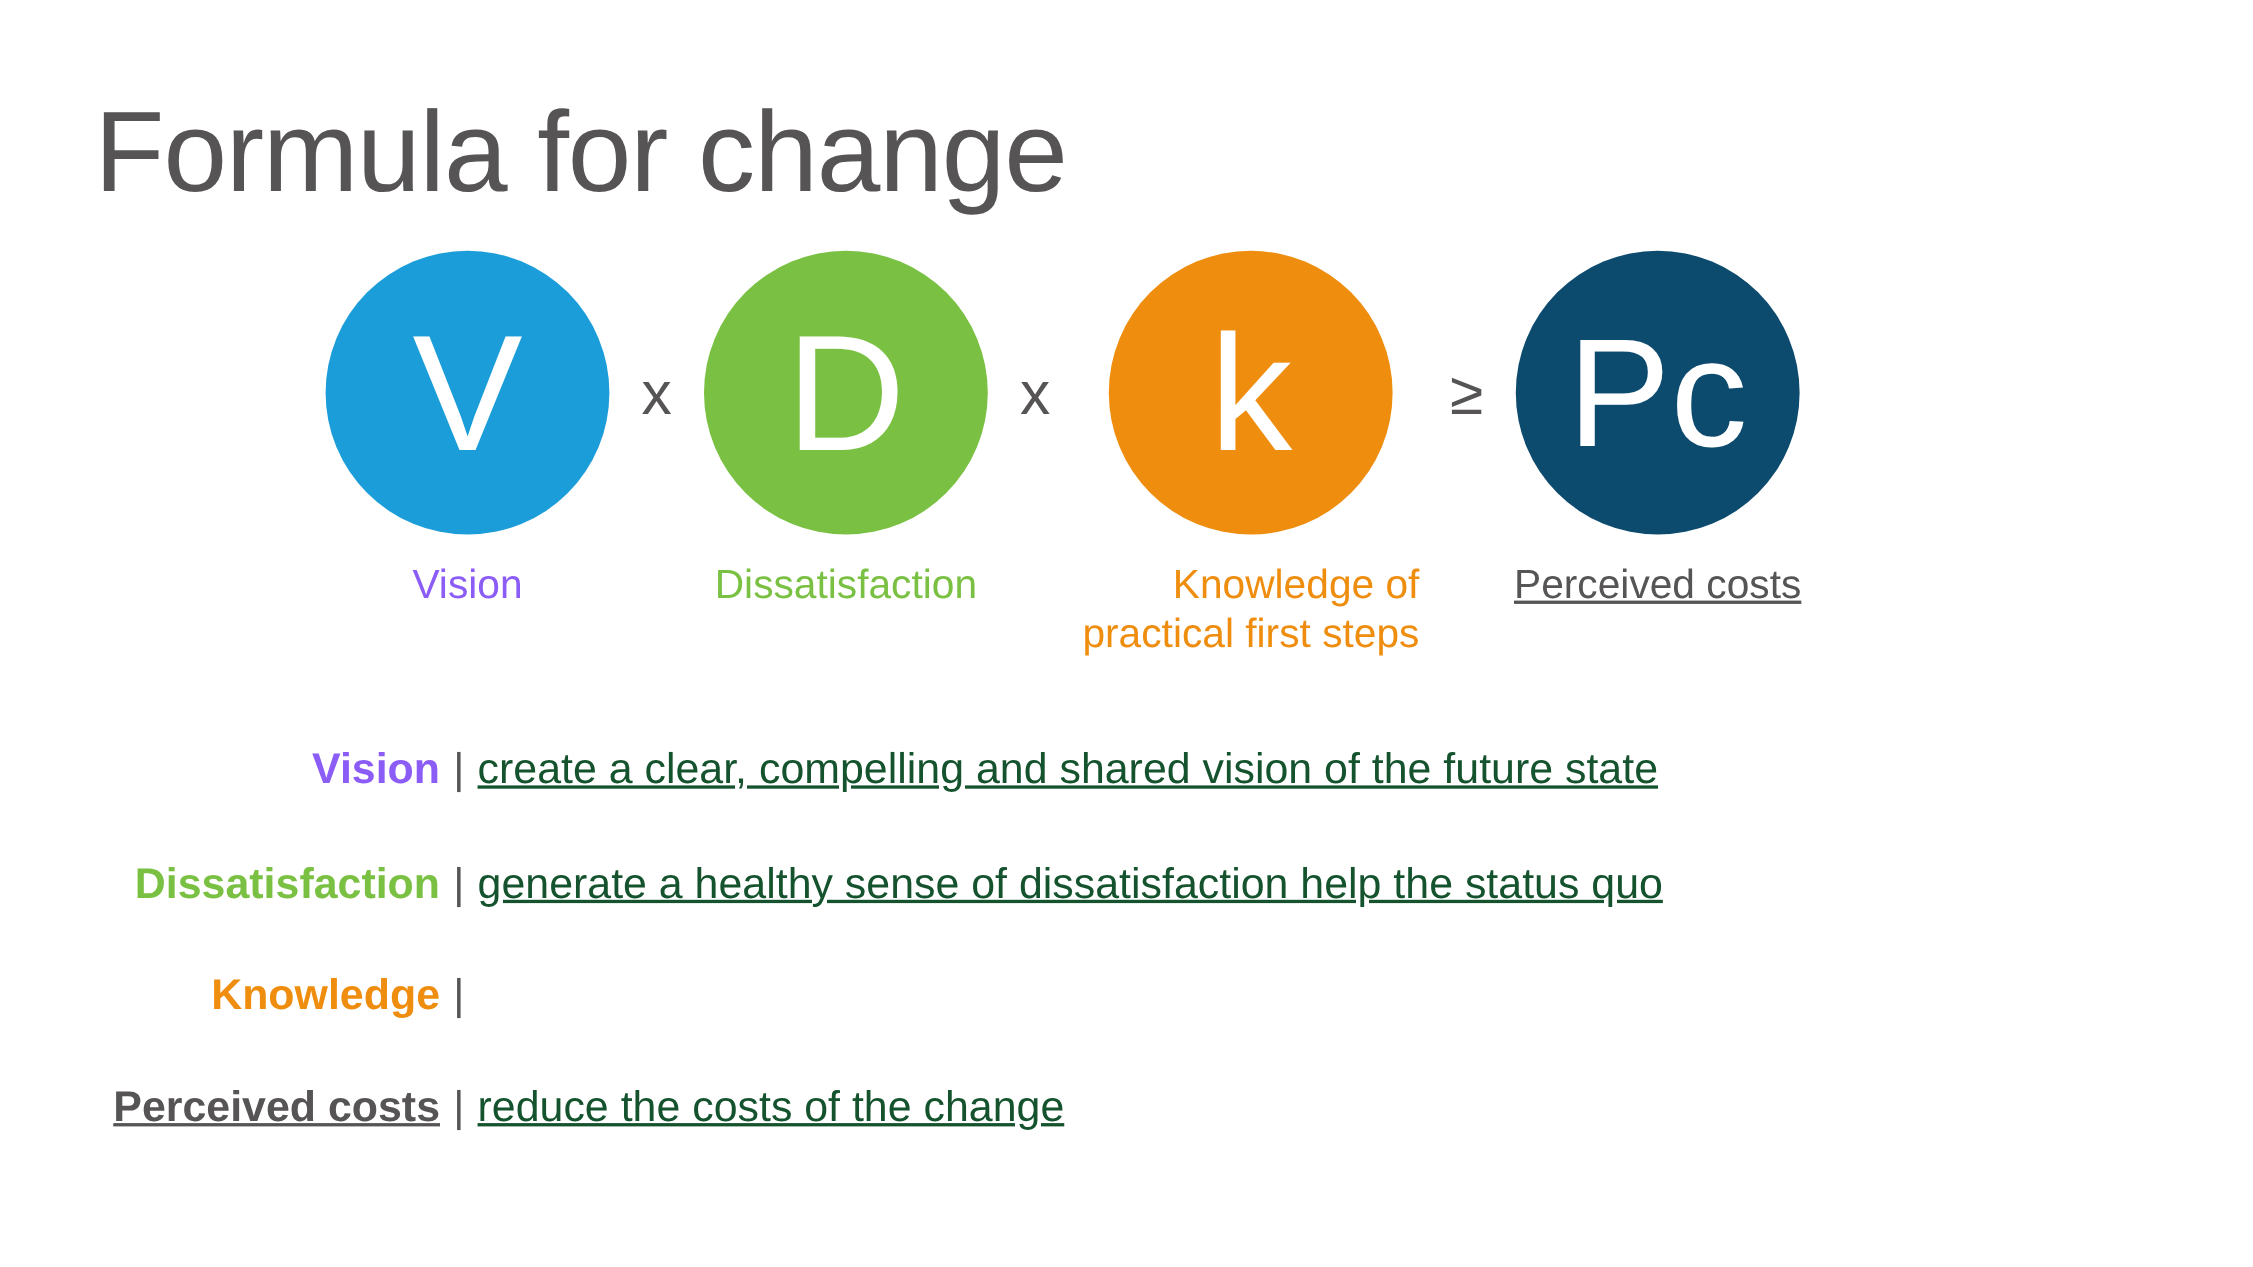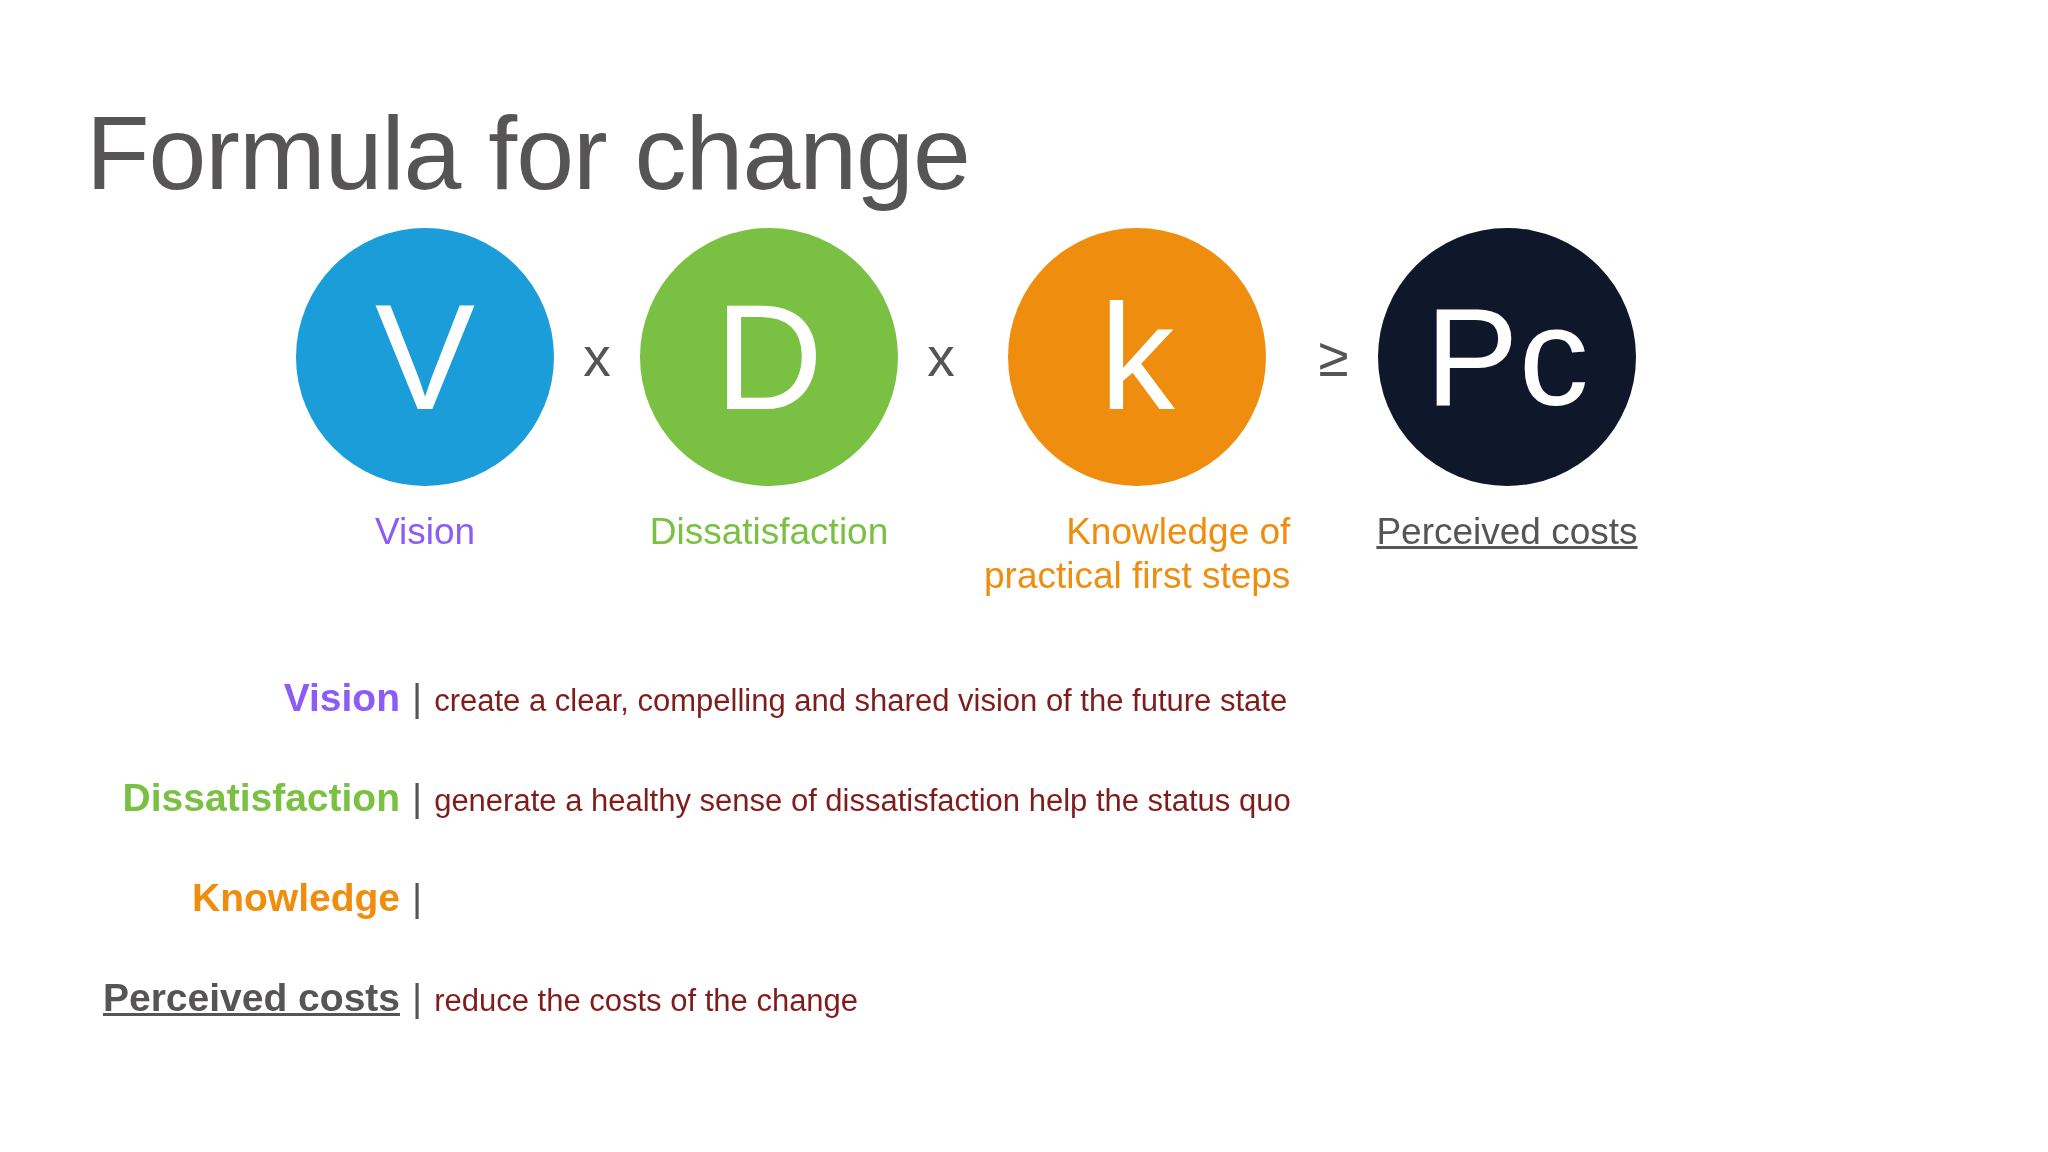--- a/index.html
+++ b/index.html
@@ -12,21 +12,21 @@
     height: 1152px;
     overflow: hidden;
     font-family: "Liberation Sans", sans-serif;
     position: relative;
   }
 
   
   .slide-title {
     position: absolute;
     left: 86px;
-    top: 26px;
+    top: 12px;
     font-size: 104px;
     font-weight: 400;
     color: #565454;
     letter-spacing: -1px;
     line-height: 1.1;
     white-space: nowrap;
   }
 
   
   .formula {
@@ -73,21 +73,21 @@
     align-items: center;
     justify-content: center;
     height: 258px;
     font-weight: 400;
   }
 
   
   .c-blue   { background: #1b9dd9; }
   .c-green  { background: #7ac143; }
   .c-orange { background: #ef8d0f; }
-  .c-gray   { background: #0f172a; }
+  .c-gray   { background: #0c4a6e; }
   .t-blue   { color: #8b5cf6; }
   .t-green  { color: #7ac143; }
   .t-orange { color: #ef8d0f; text-align: right; }
   .t-gray   { color: #565454; text-decoration: underline; }
 
   
   .bullets {
     position: absolute;
     left: 0;
     top: 676px;
@@ -108,26 +108,27 @@
     white-space: nowrap;
   }
   .bullet-sep {
     flex: 0 0 auto;
     font-size: 39px;
     color: #565454;
     padding: 0 12px;
     font-weight: 400;
   }
   .bullet-body {
-    font-size: 31px;
-    color: #7f1d1d;
+    font-size: 39px;
+    color: #14532d;
     font-weight: 400;
     line-height: 1.22;
     max-width: 1360px;
     flex: 1 1 auto;
+    text-decoration: underline;
   }
   .bullet-body .wrap-line { display: block; padding-left: 62px; }
 </style>
 </head>
 <body>
 
 <h1 class="slide-title">Formula for change</h1>
 
 <div class="formula">
 

